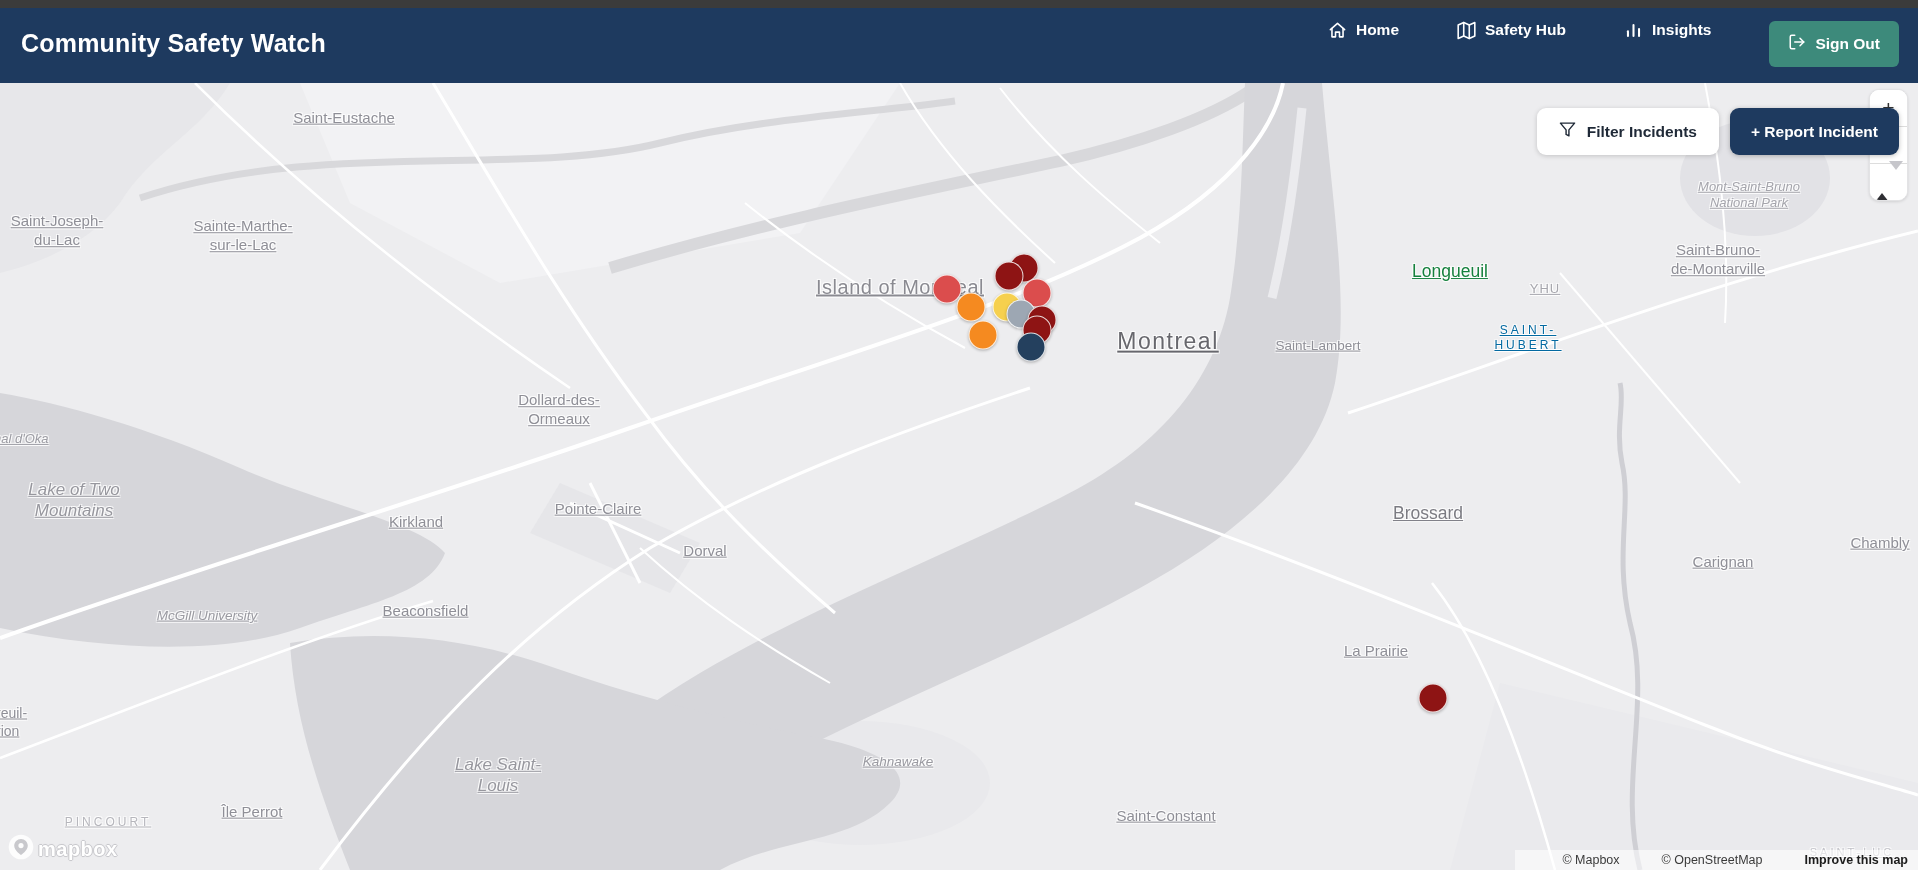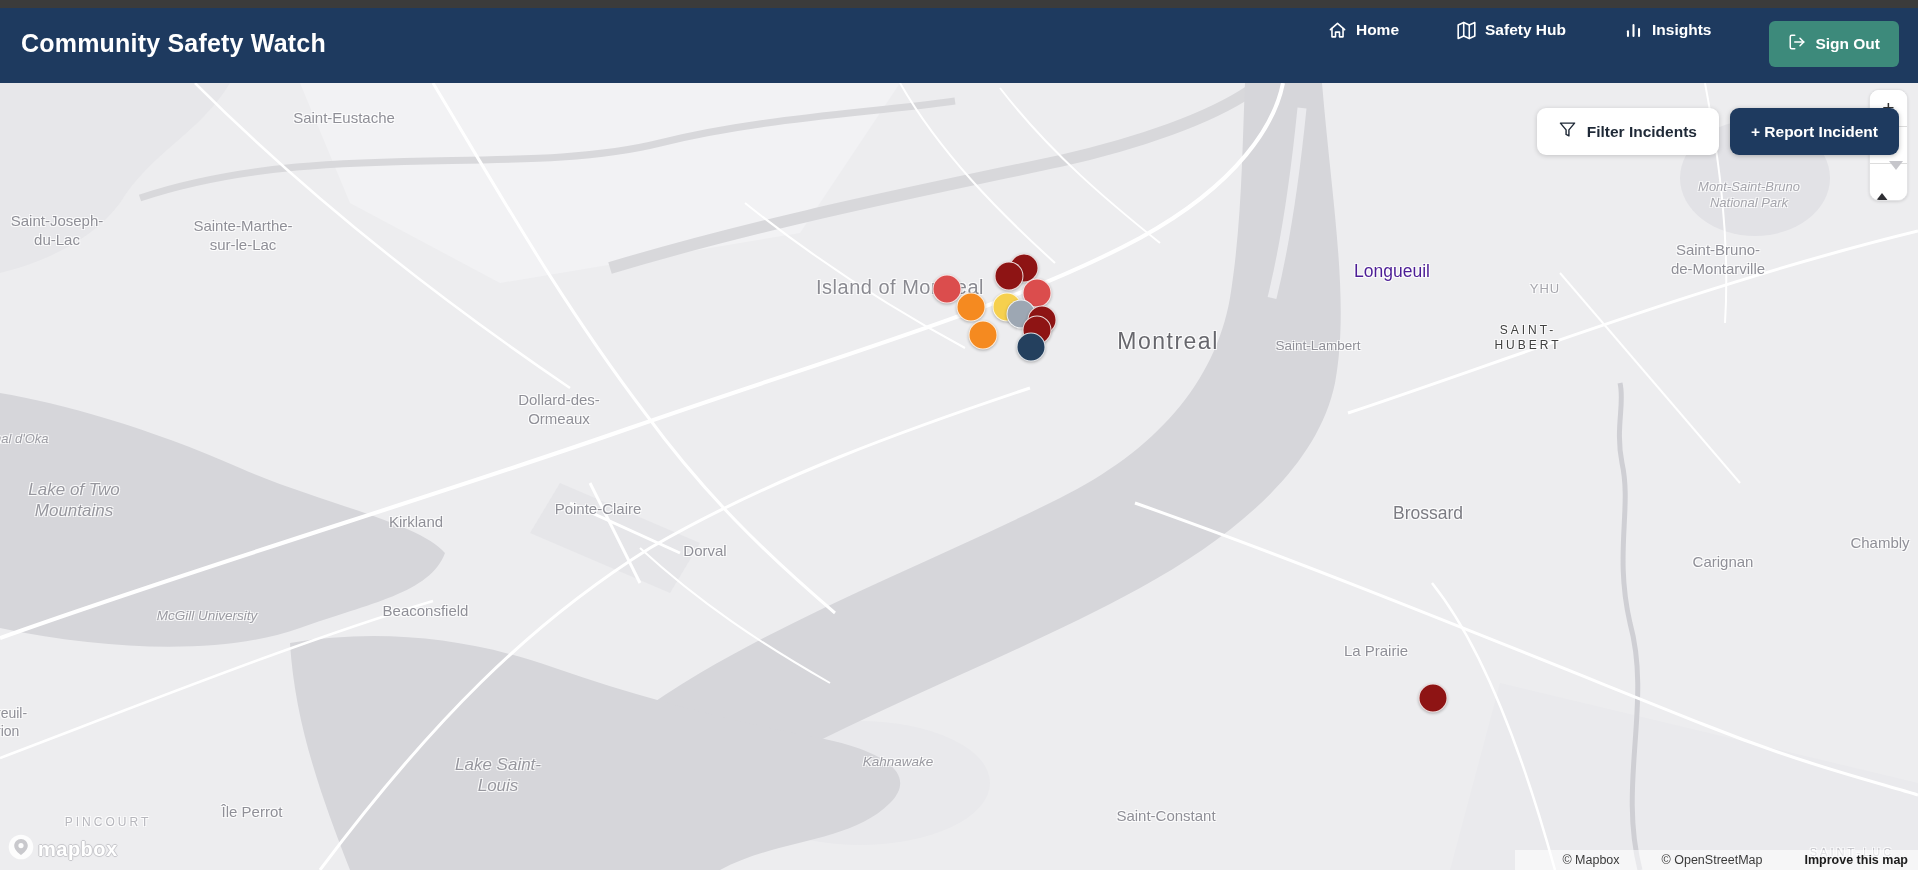--- a/index.html
+++ b/index.html
@@ -15,21 +15,21 @@
   .signout{display:flex;align-items:center;gap:9px;background:#3d8a7b;color:#fff;
     font-size:15.5px;font-weight:600;border:none;border-radius:6px;
     padding:12px 19px;cursor:pointer;font-family:inherit;}
   .map{position:relative;width:1918px;height:787px;background:#ededef;overflow:hidden;}
   .terrain{position:absolute;left:0;top:0;z-index:0;}
   #labels-layer,#markers-layer{position:absolute;left:0;top:0;width:100%;height:100%;z-index:1;pointer-events:none;}
   #markers-layer{z-index:2;}
   .map-label{position:absolute;transform:translate(-50%,-50%);text-align:center;
     line-height:1.25;white-space:nowrap;color:#8f8f97;
     text-shadow:-1px -1px 0 rgba(255,255,255,.75),1px -1px 0 rgba(255,255,255,.75),
-      -1px 1px 0 rgba(255,255,255,.75),1px 1px 0 rgba(255,255,255,.75);}
+      -1px 1px 0 rgba(255,255,255,.75),1px 1px 0 rgba(255,255,255,.75);text-decoration:underline;}
   .map-label.italic{font-style:italic;}
   .map-label.left{transform:translateY(-50%);text-align:left;}
   .marker{position:absolute;width:29px;height:29px;border-radius:50%;
     transform:translate(-50%,-50%);border:1.5px solid rgba(255,255,255,.85);
     box-shadow:0 1px 3px rgba(0,0,0,.28);box-sizing:border-box;pointer-events:auto;cursor:pointer;}
   .nav-ctl{position:absolute;top:6px;right:10px;width:37px;background:#fff;
     border:1px solid #e3e3e5;border-radius:10px;z-index:4;overflow:hidden;
     box-shadow:0 1px 3px rgba(0,0,0,.12);}
   .nav-ctl button{display:block;width:100%;height:36px;background:#fff;border:none;
     font-size:21px;color:#333;cursor:pointer;padding:0;font-family:inherit;}
@@ -148,25 +148,25 @@
       </g>
     </svg>
 
     <div id="labels-layer">
         <div class="map-label" style="left: 344px; top: 35px; font-size: 15px;">Saint-Eustache</div>
         <div class="map-label" style="left: 57px; top: 148px; font-size: 15px;">Saint-Joseph-<br>du-Lac</div>
         <div class="map-label" style="left: 243px; top: 153px; font-size: 15px;">Sainte-Marthe-<br>sur-le-Lac</div>
         <div class="map-label italic left" style="left: -6px; top: 356px; font-size: 13px; color: rgb(156, 156, 163);">nal d'Oka</div>
         <div class="map-label" style="left: 900px; top: 204px; font-size: 20px; color: rgb(138, 138, 145); letter-spacing: 0.5px;">Island of Montreal</div>
         <div class="map-label" style="left: 1168px; top: 258px; font-size: 23px; color: rgb(103, 103, 109); letter-spacing: 1.5px;">Montreal</div>
-        <div class="map-label" style="left: 1392px; top: 189px; font-size: 17.5px; color: #4c1d95;">Longueuil</div>
+        <div class="map-label" style="left: 1450px; top: 189px; font-size: 17.5px; color: #15803d;">Longueuil</div>
         <div class="map-label" style="left: 1545px; top: 206px; font-size: 13px; color: rgb(166, 166, 173); letter-spacing: 1px;">YHU</div>
         <div class="map-label italic" style="left: 1749px; top: 112px; font-size: 13px; color: rgb(165, 165, 172);">Mont-Saint-Bruno<br>National Park</div>
         <div class="map-label" style="left: 1718px; top: 177px; font-size: 15px;">Saint-Bruno-<br>de-Montarville</div>
-        <div class="map-label" style="left: 1528px; top: 255px; font-size: 12px; color: #404040; letter-spacing: 3px;">SAINT-<br>HUBERT</div>
+        <div class="map-label" style="left: 1528px; top: 255px; font-size: 12px; color: #0369a1; letter-spacing: 3px;">SAINT-<br>HUBERT</div>
         <div class="map-label" style="left: 1318px; top: 263px; font-size: 13.5px;">Saint-Lambert</div>
         <div class="map-label" style="left: 559px; top: 327px; font-size: 15px;">Dollard-des-<br>Ormeaux</div>
         <div class="map-label italic" style="left: 74px; top: 417px; font-size: 17px; color: rgb(151, 151, 158);">Lake of Two<br>Mountains</div>
         <div class="map-label" style="left: 416px; top: 439px; font-size: 15px;">Kirkland</div>
         <div class="map-label" style="left: 563px; top: 426px; font-size: 15px; margin-left: 35px;">Pointe-Claire</div>
         <div class="map-label" style="left: 705px; top: 468px; font-size: 15px;">Dorval</div>
         <div class="map-label" style="left: 1428px; top: 431px; font-size: 17.5px; color: rgb(123, 123, 130);">Brossard</div>
         <div class="map-label" style="left: 1880px; top: 460px; font-size: 15px;">Chambly</div>
         <div class="map-label italic" style="left: 207px; top: 533px; font-size: 13.5px; color: rgb(154, 154, 161);">McGill University</div>
         <div class="map-label" style="left: 409px; top: 528px; font-size: 15px; padding-left: 33px;">Beaconsfield</div>

